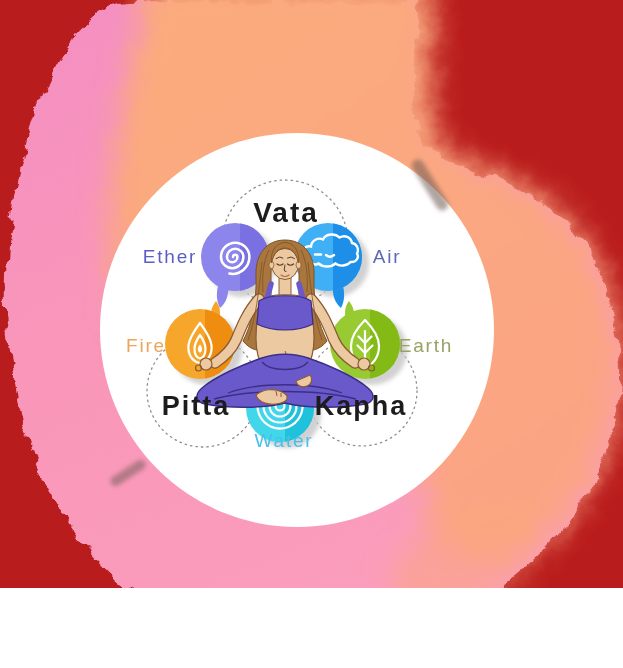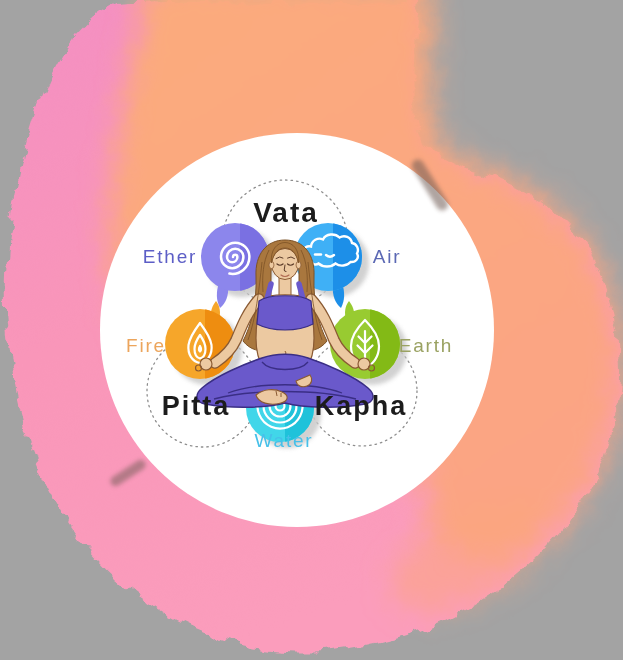--- a/index.html
+++ b/index.html
@@ -1,17 +1,17 @@
 <!DOCTYPE html>
 <html><head>
 <meta charset="utf-8">
 <style>
   html,body{margin:0;padding:0;background:#ffffff;}
   .stage{
-    position:relative;width:623px;height:660px;background:#a3a3a3;overflow:hidden;
+    position:relative;width:623px;height:588px;background:#b91c1c;overflow:hidden;
     font-family:"Liberation Sans", sans-serif;
   }
   .stage svg{position:absolute;left:0;top:0;}
   text{font-family:"Liberation Sans", sans-serif;}
   .dosha-label{font-size:27px;font-weight:bold;letter-spacing:2px;}
   .vata-label{font-size:28px;}
   .element-label{font-size:19px;font-weight:400;letter-spacing:1.8px;}
 </style>
 </head>
 <body>

